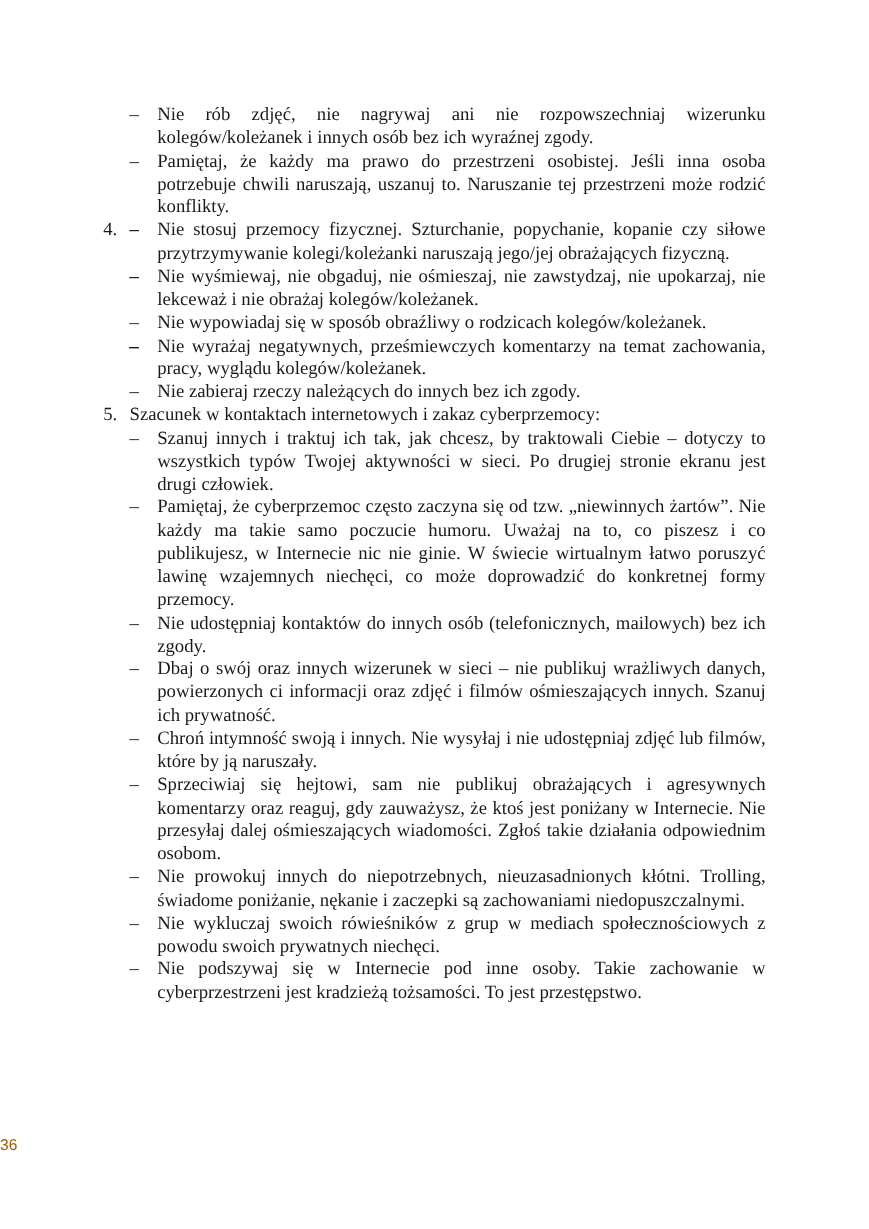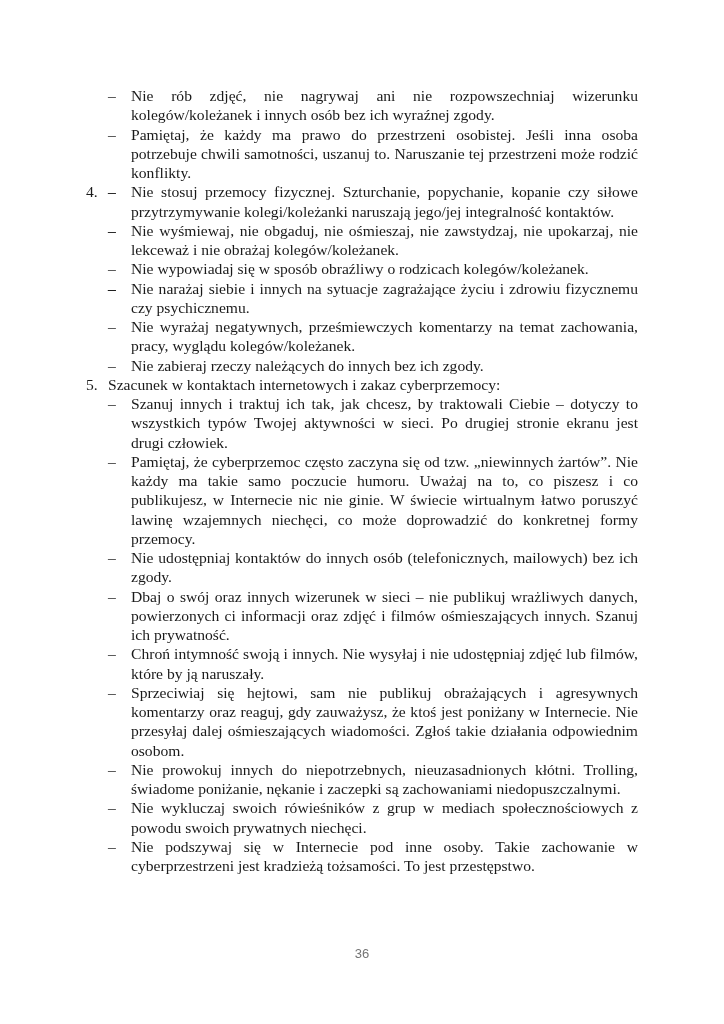--- a/index.html
+++ b/index.html
@@ -5,45 +5,45 @@
   html, body { margin:0; padding:0; background:#ffffff; }
   body { width:724px; height:1024px; position:relative; overflow:hidden;
          font-family:"Liberation Serif","DejaVu Serif",serif; color:#1a1a1a; }
   .content { position:absolute; left:86px; top:86px; width:552px;
              font-size:15.6px; line-height:19.25px; }
   .section { position:relative; padding-left:22px; }
   .section-num { position:absolute; left:0; top:0; }
   .items { margin:0; padding:0; list-style:none; }
   .item { position:relative; padding-left:23px; text-align:justify; }
   .dash { position:absolute; left:0; top:0; }
-  .page-number { position:absolute; left:0; width:724px; top:946px; text-align:center;
-                 font-family:"Liberation Sans","DejaVu Sans",sans-serif; font-size:13px; color:#737373; }
+  .page-number { position:absolute; left:0; width:724px; top:946px; 
+                 font-family:"Liberation Sans","DejaVu Sans",sans-serif; font-size:13px; color:#a16207; }
 </style>
 </head>
 <body>
 
 <div class="content">
   <div class="section">
     <ul class="items" id="continued-list">
         <li class="item"><span class="dash">–</span><span>Nie rób zdjęć, nie nagrywaj ani nie rozpowszechniaj wizerunku kolegów/koleżanek i innych osób bez ich wyraźnej zgody.</span></li>
-        <li class="item"><span class="dash">–</span><span>Pamiętaj, że każdy ma prawo do przestrzeni osobistej. Jeśli inna osoba potrzebuje chwili samotności, uszanuj to. Naruszanie tej przestrzeni może rodzić konflikty.</span></li>
+        <li class="item"><span class="dash">–</span><span>Pamiętaj, że każdy ma prawo do przestrzeni osobistej. Jeśli inna osoba potrzebuje chwili naruszają, uszanuj to. Naruszanie tej przestrzeni może rodzić konflikty.</span></li>
       </ul>
   </div>
   <div id="sections">
       <div class="section">
         <span class="section-num">4.</span>
         <ul class="items">
           <li class="item"><span class="dash">–</span></li>
-          <li class="item"><span class="dash">–</span><span>Nie stosuj przemocy fizycznej. Szturchanie, popychanie, kopanie czy siłowe przytrzymywanie kolegi/koleżanki naruszają jego/jej integralność kontaktów.</span></li>
+          <li class="item"><span class="dash">–</span><span>Nie stosuj przemocy fizycznej. Szturchanie, popychanie, kopanie czy siłowe przytrzymywanie kolegi/koleżanki naruszają jego/jej obrażających fizyczną.</span></li>
           <li class="item"><span class="dash">–</span></li>
           <li class="item"><span class="dash">–</span><span>Nie wyśmiewaj, nie obgaduj, nie ośmieszaj, nie zawstydzaj, nie upokarzaj, nie lekceważ i nie obrażaj kolegów/koleżanek.</span></li>
           <li class="item"><span class="dash">–</span><span>Nie wypowiadaj się w sposób obraźliwy o rodzicach kolegów/koleżanek.</span></li>
           <li class="item"><span class="dash">–</span></li>
           <li class="item"><span class="dash">–</span></li>
-          <li class="item"><span class="dash">–</span><span>Nie narażaj siebie i innych na sytuacje zagrażające życiu i zdrowiu fizycznemu czy psychicznemu.</span></li>
+          <li class="item"><span class="dash">–</span></li>
           <li class="item"><span class="dash">–</span><span>Nie wyrażaj negatywnych, prześmiewczych komentarzy na temat zachowania, pracy, wyglądu kolegów/koleżanek.</span></li>
           <li class="item"><span class="dash">–</span><span>Nie zabieraj rzeczy należących do innych bez ich zgody.</span></li>
         </ul>
       </div>
       <div class="section">
         <span class="section-num">5.</span>
         <div>Szacunek w kontaktach internetowych i zakaz cyberprzemocy:</div>
         <ul class="items">
           <li class="item"><span class="dash">–</span><span>Szanuj innych i traktuj ich tak, jak chcesz, by traktowali Ciebie – dotyczy to wszystkich typów Twojej aktywności w sieci. Po drugiej stronie ekranu jest drugi człowiek.</span></li>
           <li class="item"><span class="dash">–</span><span>Pamiętaj, że cyberprzemoc często zaczyna się od tzw. „niewinnych żartów”. Nie każdy ma takie samo poczucie humoru. Uważaj na to, co piszesz i co publikujesz, w Internecie nic nie ginie. W świecie wirtualnym łatwo poruszyć lawinę wzajemnych niechęci, co może doprowadzić do konkretnej formy przemocy.</span></li>

